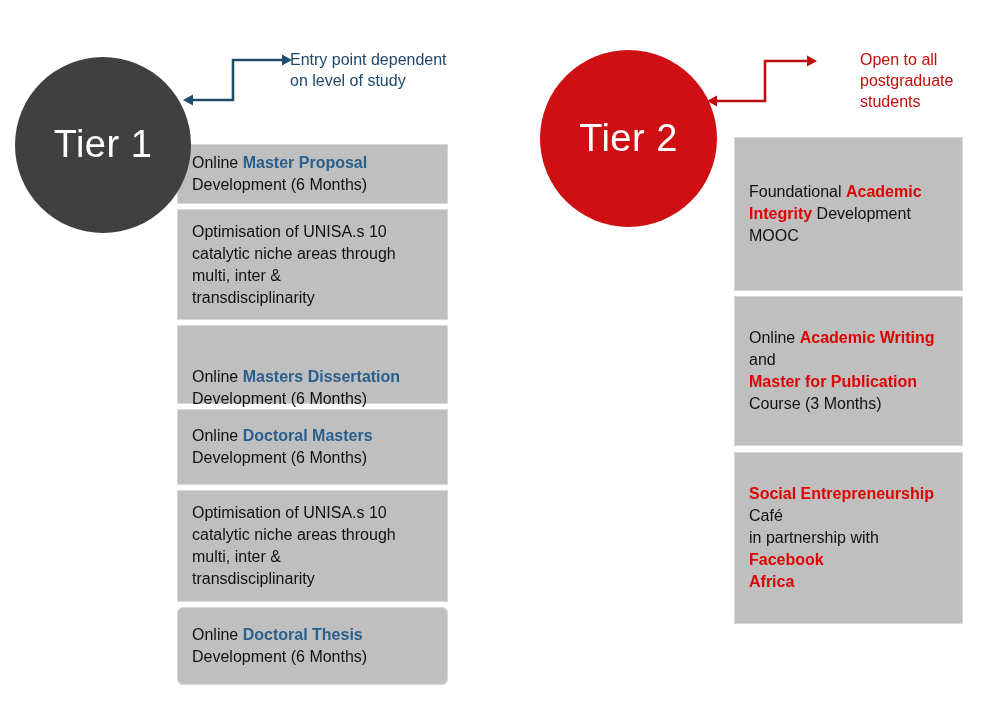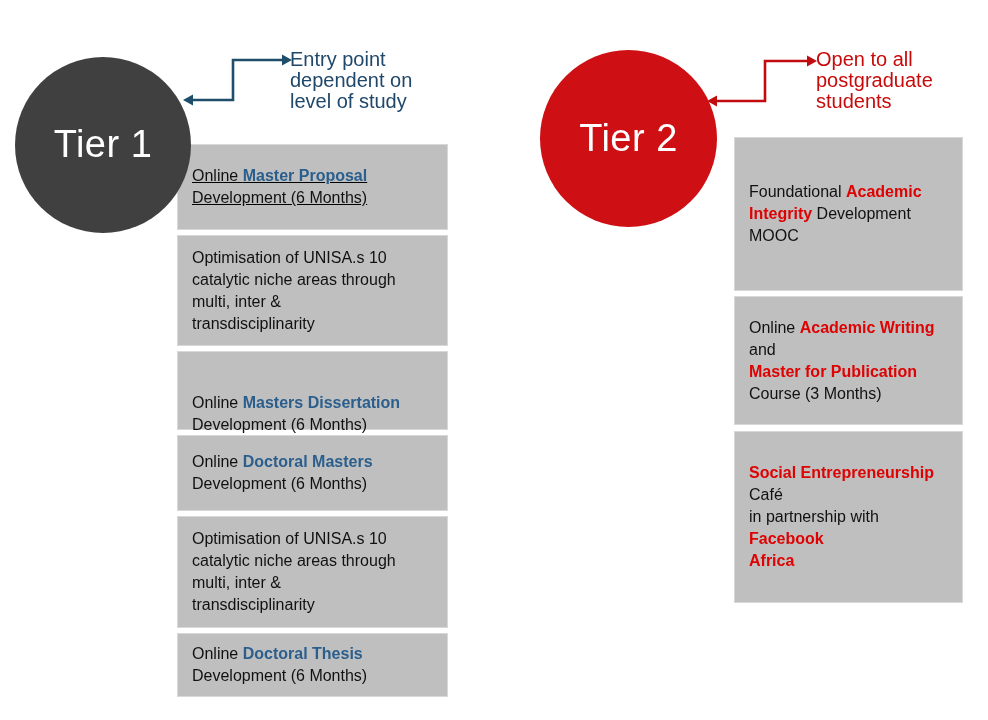--- a/index.html
+++ b/index.html
@@ -33,21 +33,21 @@
   .tier-b .circle { left: 540px; top: 50px; width: 177px; height: 177px; }
 
   
   .arrow-svg { position: absolute; z-index: 2; overflow: visible; }
   .tier-a .arrow-svg { left: 182px; top: 50px; }
   .tier-b .arrow-svg { left: 707px; top: 50px; }
 
   
   .annotation {
     position: absolute;
-    font-size: 20px;
+    font-size: 16px;
     line-height: 21px;
     z-index: 2;
   }
   .tier-a .annotation { left: 290px; top: 49px; width: 158px; }
   .tier-b .annotation { left: 816px; top: 49px; width: 122px; }
 
   
   .column { position: absolute; z-index: 1; }
   .tier-a .column { left: 177px; top: 144px; width: 271px; }
   .tier-b .column { left: 690px; top: 137px; width: 273px; padding-left: 44px; }
@@ -60,29 +60,29 @@
     padding: 2px 8px 2px 14px;
   }
   .box-text {
     font-size: 16px;
     line-height: 22px;
     white-space: pre-line;
     color: #111111;
   }
   .hl { font-weight: bold; }
 
-  .tier-a .box-0 { height: 86px; text-decoration: underline; }
+  .tier-a .box-0 { height: 60px; }
   .tier-a .box-1 { height: 111px; }
   .tier-a .box-2 { height: 79px; }
   .tier-a .box-3 { height: 76px; }
   .tier-a .box-4 { height: 112px; }
-  .tier-a .box-5 { height: 64px; }
+  .tier-a .box-5 { height: 78px; border-radius: 6px; }
 
   .tier-b .box-0 { height: 154px; }
-  .tier-b .box-1 { height: 129px; margin-bottom: 6px; }
+  .tier-b .box-1 { height: 150px; margin-bottom: 6px; }
   .tier-b .box-2 { height: 98px; }
   .tier-b .box-3 { height: 172px; }
 </style>
 </head>
 <body>
 
 <div class="canvas">
 
   <section class="tier tier-a">
     <div class="circle" style="background: #404040; color: rgb(255, 255, 255);">
@@ -133,21 +133,21 @@
     <div class="circle" style="background: rgb(206, 16, 20); color: rgb(255, 255, 255);">
       <span class="circle-label">Tier 2</span>
     </div>
 
     <svg class="arrow-svg" width="114" height="62" viewBox="0 0 114 62">
       <path class="arrow-stroke" d="M 9 51 H 58 V 11 H 100" fill="none" stroke-width="2.6" stroke="#C20B0E"></path>
       <polygon class="arrow-fill" points="100,5.5 110,11 100,16.5" fill="#C20B0E"></polygon>
       <polygon class="arrow-fill" points="10,45.5 0,51 10,56.5" fill="#C20B0E"></polygon>
     </svg>
 
-    <div class="annotation" style="color: rgb(200, 10, 10);">Open to all postgraduate students</div>
+    <div class="annotation" style="color: rgb(200, 10, 10); margin-left: 44px;">Open to all postgraduate students</div>
 
     <div class="column">
         <div class="box box-0" style="background: rgb(191, 191, 191);">
           <span class="box-text" style="color: rgb(17, 17, 17);"><span>Foundational </span><span class="hl" style="color: rgb(222, 2, 2);">Academic
 Integrity</span><span> Development
 MOOC</span></span>
         </div>
         <div class="box box-1" style="background: rgb(191, 191, 191);">
           <span class="box-text" style="color: rgb(17, 17, 17);"><span>Online </span><span class="hl" style="color: rgb(222, 2, 2);">Academic Writing</span><span> and
 </span><span class="hl" style="color: rgb(222, 2, 2);">Master for Publication</span><span>

